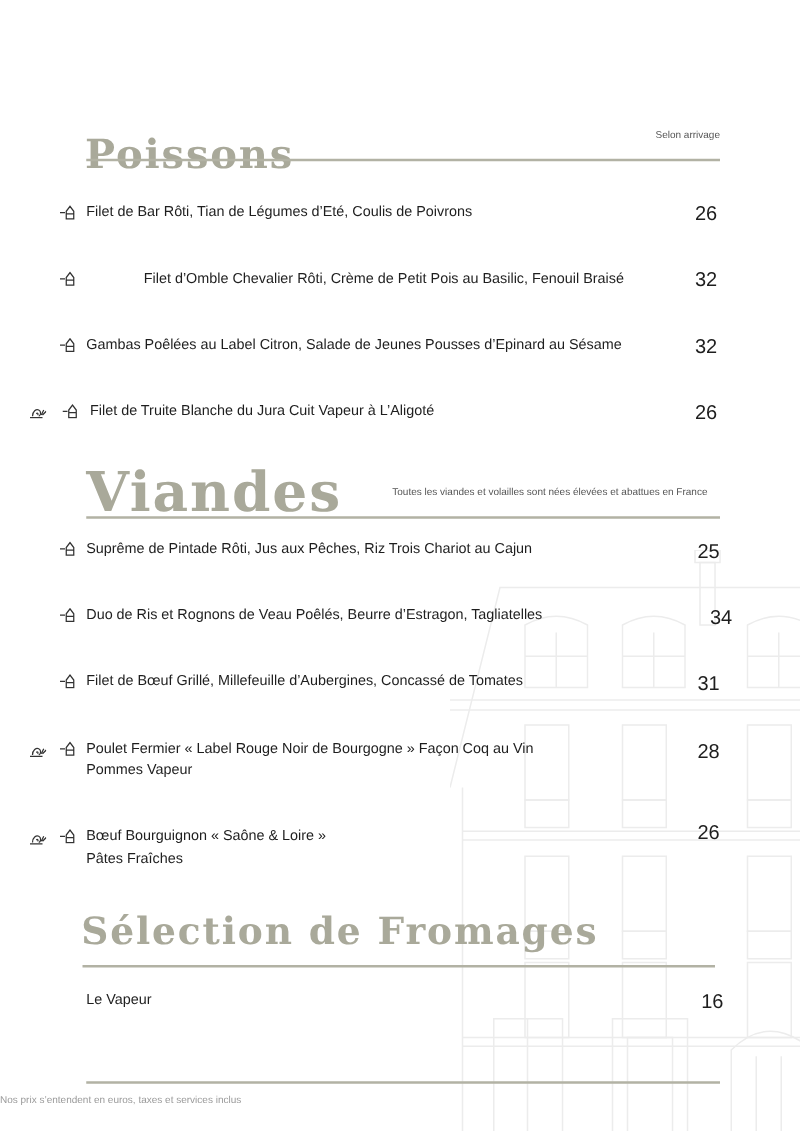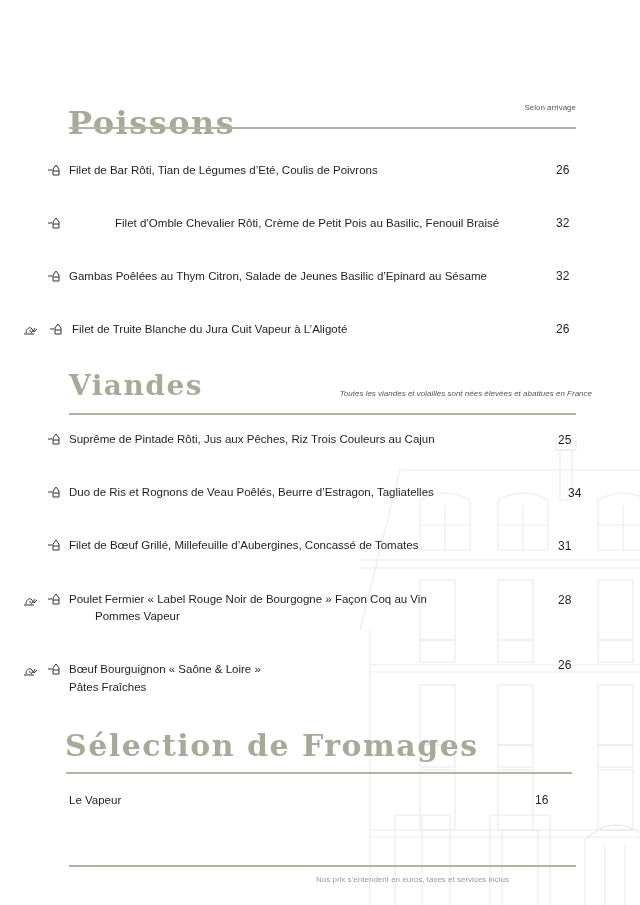--- a/index.html
+++ b/index.html
@@ -19,24 +19,24 @@
       letter-spacing: 1.5px;
       white-space: nowrap;
     }
     .sec-note {
       position: absolute; font-size: 8px; color: #555; white-space: nowrap;
       font-family: "Liberation Sans", sans-serif;
     }
     .sec-rule { position: absolute; height: 2px; background: #b2b2a4; }
     .item { position: absolute; left: 0; width: 640px; font-size: 11.5px; }
     .item .name { position: absolute; left: 69px; white-space: nowrap; line-height: 17px; font-family: "Liberation Sans", sans-serif; }
-    .item .price { position: absolute; white-space: nowrap; font-family: "Liberation Sans", sans-serif; font-size: 12px; }
+    .item .price { position: absolute; white-space: nowrap; font-family: "Liberation Sans", sans-serif; font-size: 16px; }
     .icon { position: absolute; width: 14px; height: 12px; }
     .footer-rule { position: absolute; left: 69px; top: 865px; width: 507px; height: 2px; background: #b2b2a4; z-index: 1; }
-    .footer-note { position: absolute; left: 0; width: 509px; top: 875px; text-align: right; font-size: 8px; color: #9a9a9a; font-family: "Liberation Sans", sans-serif; z-index: 1; }
+    .footer-note { position: absolute; left: 0; width: 509px; top: 875px; text-align: left; font-size: 8px; color: #9a9a9a; font-family: "Liberation Sans", sans-serif; z-index: 1; }
   </style>
 </head>
 <body>
 
 <svg class="bg-building" viewBox="0 0 290 470" fill="none" stroke="#ececec" stroke-width="1.2">
   <path d="M0 190 L40 30 L290 30"></path>
   <rect x="200" y="10" width="12" height="50"></rect>
   <rect x="196" y="0" width="20" height="10"></rect>
   <g>
     <path d="M60 60 q25 -14 50 0 v50 h-50 z"></path>
@@ -103,46 +103,46 @@
   <svg class="icon" style="left:48px; top:2px;" viewBox="0 0 14 12" fill="none" stroke="#333" stroke-width="1">
       <path d="M0 6h4M5 11V5l3-4 3 4v6zM5 7h6"></path>
     </svg>
   <span class="name" style="top:0;margin-left:46px;">Filet d’Omble Chevalier Rôti, Crème de Petit Pois au Basilic, Fenouil Braisé</span>
   <span class="price" style="left:556px; top:1px;">32</span>
 </div>
 <div class="item" style="top:268px;">
   <svg class="icon" style="left:48px; top:2px;" viewBox="0 0 14 12" fill="none" stroke="#333" stroke-width="1">
       <path d="M0 6h4M5 11V5l3-4 3 4v6zM5 7h6"></path>
     </svg>
-  <span class="name" style="top:0;">Gambas Poêlées au Thym Citron, Salade de Jeunes Basilic d’Epinard au Sésame</span>
+  <span class="name" style="top:0;">Gambas Poêlées au Label Citron, Salade de Jeunes Pousses d’Epinard au Sésame</span>
   <span class="price" style="left:556px; top:1px;">32</span>
 </div>
 <div class="item" style="top:321px;">
   <svg class="icon" style="left:23px; top:2px;" viewBox="0 0 14 12" fill="none" stroke="#333" stroke-width="1">
       <path d="M1 11h10M3 10c0-4 3-6 5-5s2 4 0 5M6 8c1-1 2 0 1 1"></path>
       <path d="M10 9l2-4M11 9l3-3"></path>
     </svg>
   <svg class="icon" style="left:50px; top:2px;" viewBox="0 0 14 12" fill="none" stroke="#333" stroke-width="1">
       <path d="M0 6h4M5 11V5l3-4 3 4v6zM5 7h6"></path>
     </svg>
   <span class="name" style="left:72px; top:0;">Filet de Truite Blanche du Jura Cuit Vapeur à L’Aligoté</span>
   <span class="price" style="left:556px; top:1px;">26</span>
 </div>
 
 <div class="section" style="top:0;">
-  <div class="sec-title" style="left:69px; top:369px; font-size:28px;">Viandes</div>
-  <div class="sec-note" style="right:48px; top:389px;font-style:italic;">Toutes les viandes et volailles sont nées élevées et abattues en France</div>
+  <div class="sec-title" style="left:69px; top:369px; font-size:44px;">Viandes</div>
+  <div class="sec-note" style="right:74px; top:389px;">Toutes les viandes et volailles sont nées élevées et abattues en France</div>
   <div class="sec-rule" style="left:69px; top:413px; width:507px;"></div>
 </div>
 
 <div class="item" style="top:431px;">
   <svg class="icon" style="left:48px; top:2px;" viewBox="0 0 14 12" fill="none" stroke="#333" stroke-width="1">
       <path d="M0 6h4M5 11V5l3-4 3 4v6zM5 7h6"></path>
     </svg>
-  <span class="name" style="top:0;">Suprême de Pintade Rôti, Jus aux Pêches, Riz Trois Couleurs au Cajun</span>
+  <span class="name" style="top:0;">Suprême de Pintade Rôti, Jus aux Pêches, Riz Trois Chariot au Cajun</span>
   <span class="price" style="left:558px; top:2px;">25</span>
 </div>
 <div class="item" style="top:484px;">
   <svg class="icon" style="left:48px; top:2px;" viewBox="0 0 14 12" fill="none" stroke="#333" stroke-width="1">
       <path d="M0 6h4M5 11V5l3-4 3 4v6zM5 7h6"></path>
     </svg>
   <span class="name" style="top:0;">Duo de Ris et Rognons de Veau Poêlés, Beurre d’Estragon, Tagliatelles</span>
   <span class="price" style="left:568px; top:2px;">34</span>
 </div>
 <div class="item" style="top:537px;">
@@ -154,21 +154,21 @@
 </div>
 <div class="item" style="top:591px;">
   <svg class="icon" style="left:23px; top:3px;" viewBox="0 0 14 12" fill="none" stroke="#333" stroke-width="1">
       <path d="M1 11h10M3 10c0-4 3-6 5-5s2 4 0 5M6 8c1-1 2 0 1 1"></path>
       <path d="M10 9l2-4M11 9l3-3"></path>
     </svg>
   <svg class="icon" style="left:48px; top:2px;" viewBox="0 0 14 12" fill="none" stroke="#333" stroke-width="1">
       <path d="M0 6h4M5 11V5l3-4 3 4v6zM5 7h6"></path>
     </svg>
   <span class="name" style="top:0;">Poulet Fermier « Label Rouge Noir de Bourgogne » Façon Coq au Vin</span>
-  <span class="name" style="top:17px;margin-left:26px;">Pommes Vapeur</span>
+  <span class="name" style="top:17px;">Pommes Vapeur</span>
   <span class="price" style="left:558px; top:2px;">28</span>
 </div>
 <div class="item" style="top:661px;">
   <svg class="icon" style="left:23px; top:3px;" viewBox="0 0 14 12" fill="none" stroke="#333" stroke-width="1">
       <path d="M1 11h10M3 10c0-4 3-6 5-5s2 4 0 5M6 8c1-1 2 0 1 1"></path>
       <path d="M10 9l2-4M11 9l3-3"></path>
     </svg>
   <svg class="icon" style="left:48px; top:2px;" viewBox="0 0 14 12" fill="none" stroke="#333" stroke-width="1">
       <path d="M0 6h4M5 11V5l3-4 3 4v6zM5 7h6"></path>
     </svg>
@@ -177,17 +177,17 @@
   <span class="price" style="left:558px; top:-3px;">26</span>
 </div>
 
 <div class="section" style="top:0;">
   <div class="sec-title" style="left:65px; top:728px; font-size:30px;">Sélection de Fromages</div>
   <div class="sec-rule" style="left:66px; top:772px; width:506px;"></div>
 </div>
 
 <div class="item" style="top:792px;">
   <span class="name" style="top:0;">Le Vapeur</span>
-  <span class="price" style="left:535px; top:1px;">16</span>
+  <span class="price" style="left:561px; top:1px;">16</span>
 </div>
 
 <div class="footer-rule"></div>
 <div class="footer-note">Nos prix s’entendent en euros, taxes et services inclus</div>
 
 </body></html>

